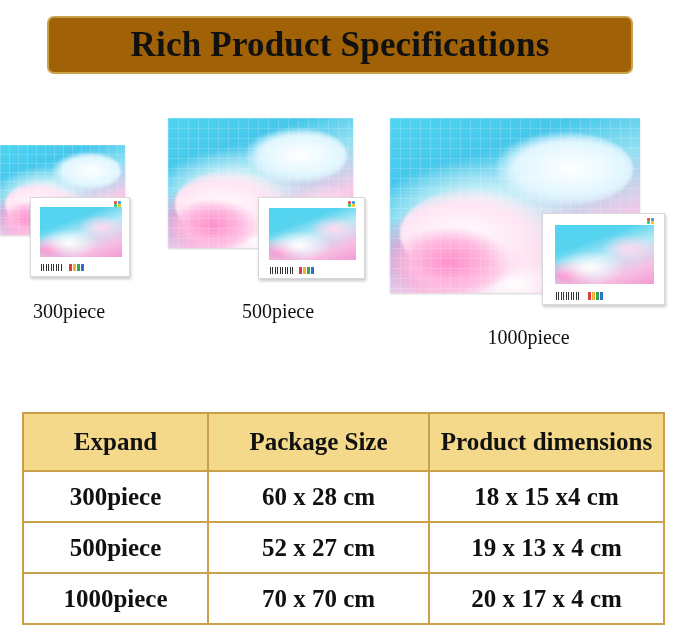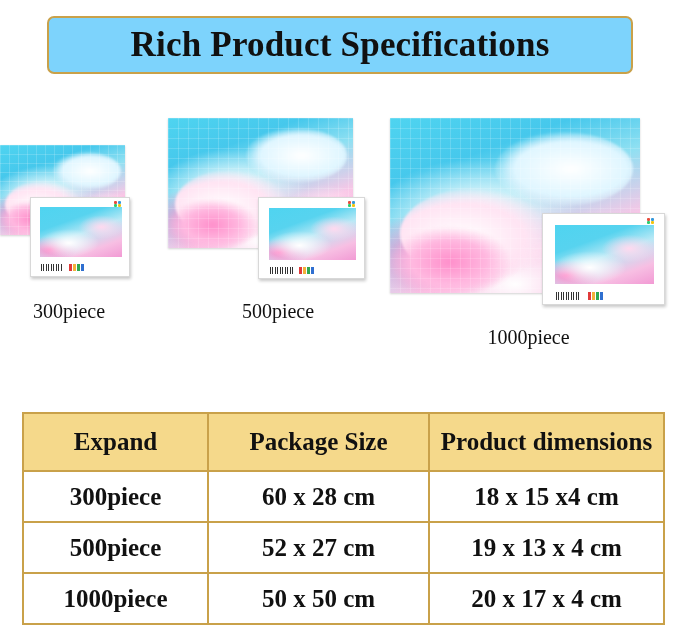--- a/index.html
+++ b/index.html
@@ -15,21 +15,21 @@
     position: relative;
   }
 
   
   .title-banner {
     position: absolute;
     left: 47px;
     top: 16px;
     width: 586px;
     height: 58px;
-    background: #7dd3fc;
+    background: #a16207;
     border: 2px solid #c9a14a;
     border-radius: 7px;
     display: flex;
     align-items: center;
     justify-content: center;
     box-sizing: border-box;
   }
   .title-text {
     font-family: "Liberation Serif", serif;
     font-size: 35px;
@@ -316,17 +316,17 @@
       <td class="col-2">60 x 28 cm</td>
       <td class="col-3">18 x 15 x4 cm</td>
     </tr>
     <tr>
       <td class="col-1">500piece</td>
       <td class="col-2">52 x 27 cm</td>
       <td class="col-3">19 x 13 x 4 cm</td>
     </tr>
     <tr>
       <td class="col-1">1000piece</td>
-      <td class="col-2">50 x 50 cm</td>
+      <td class="col-2">70 x 70 cm</td>
       <td class="col-3">20 x 17 x 4 cm</td>
     </tr>
   </tbody>
 </table>
 
 </body></html>

